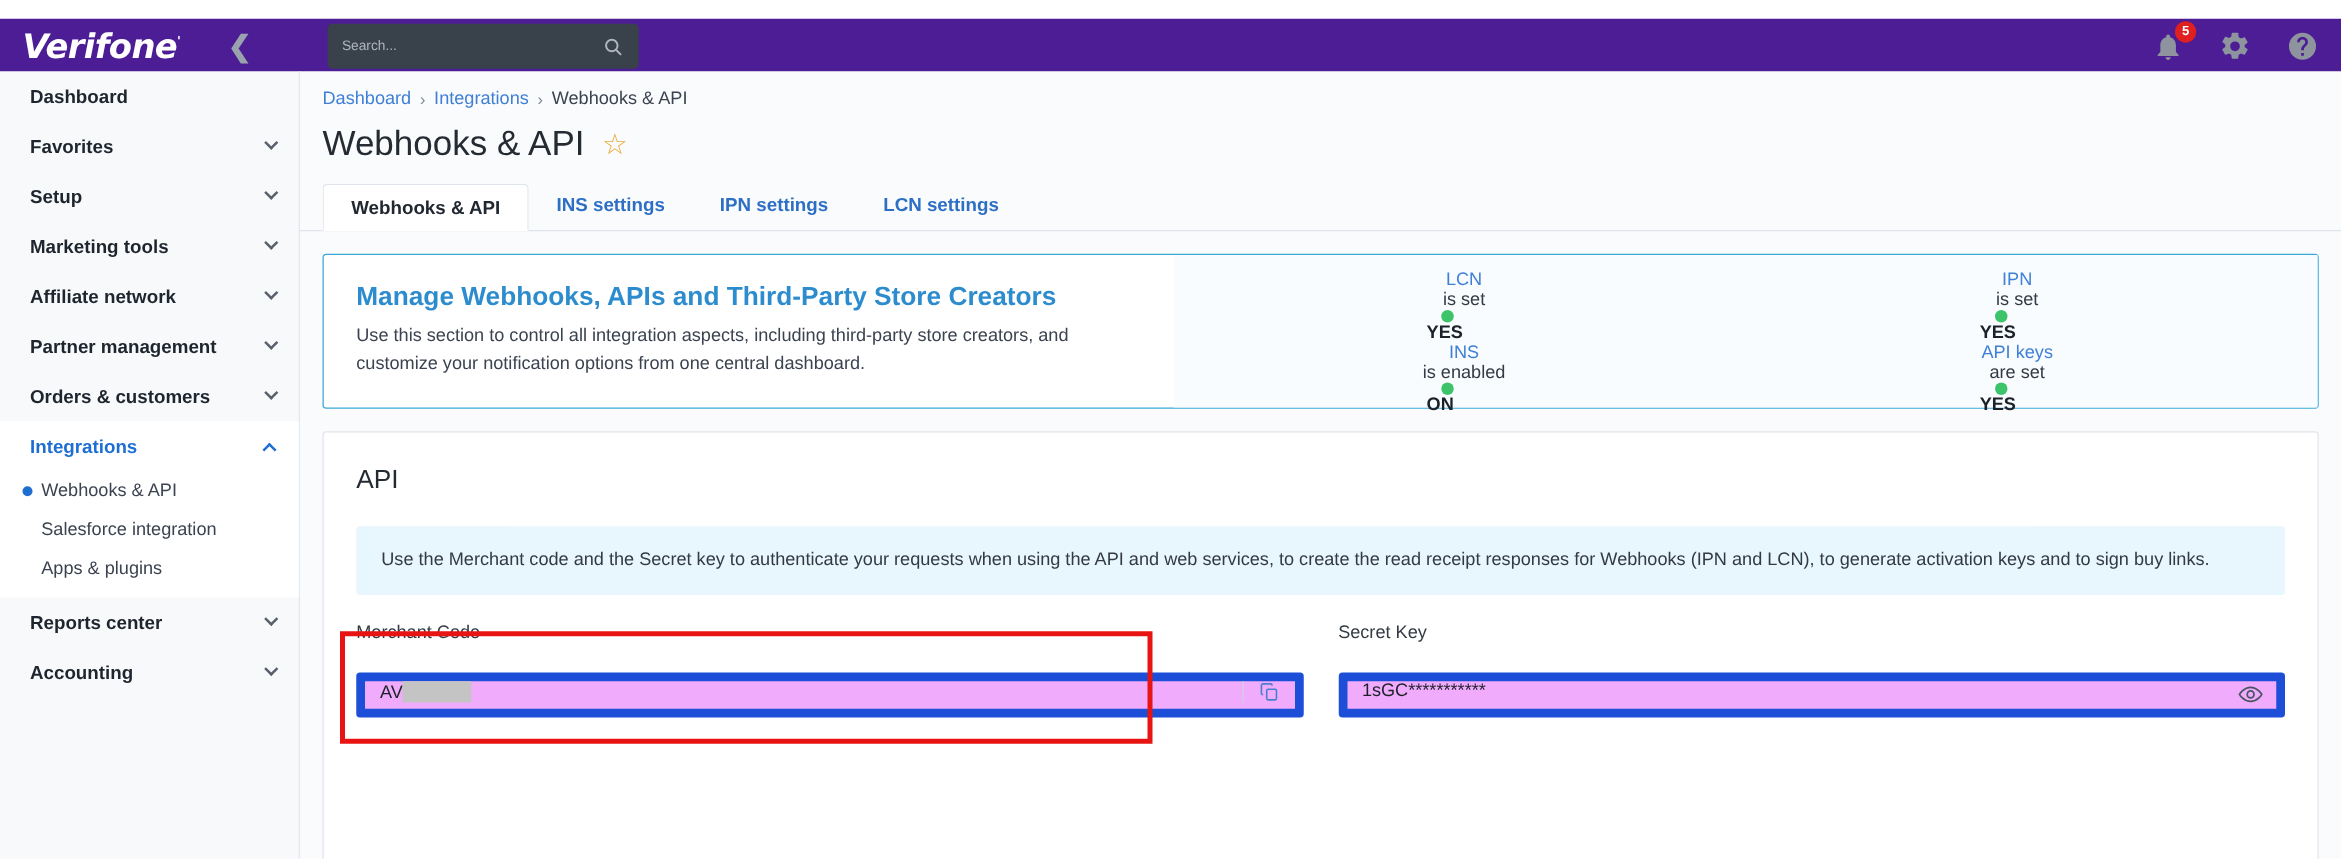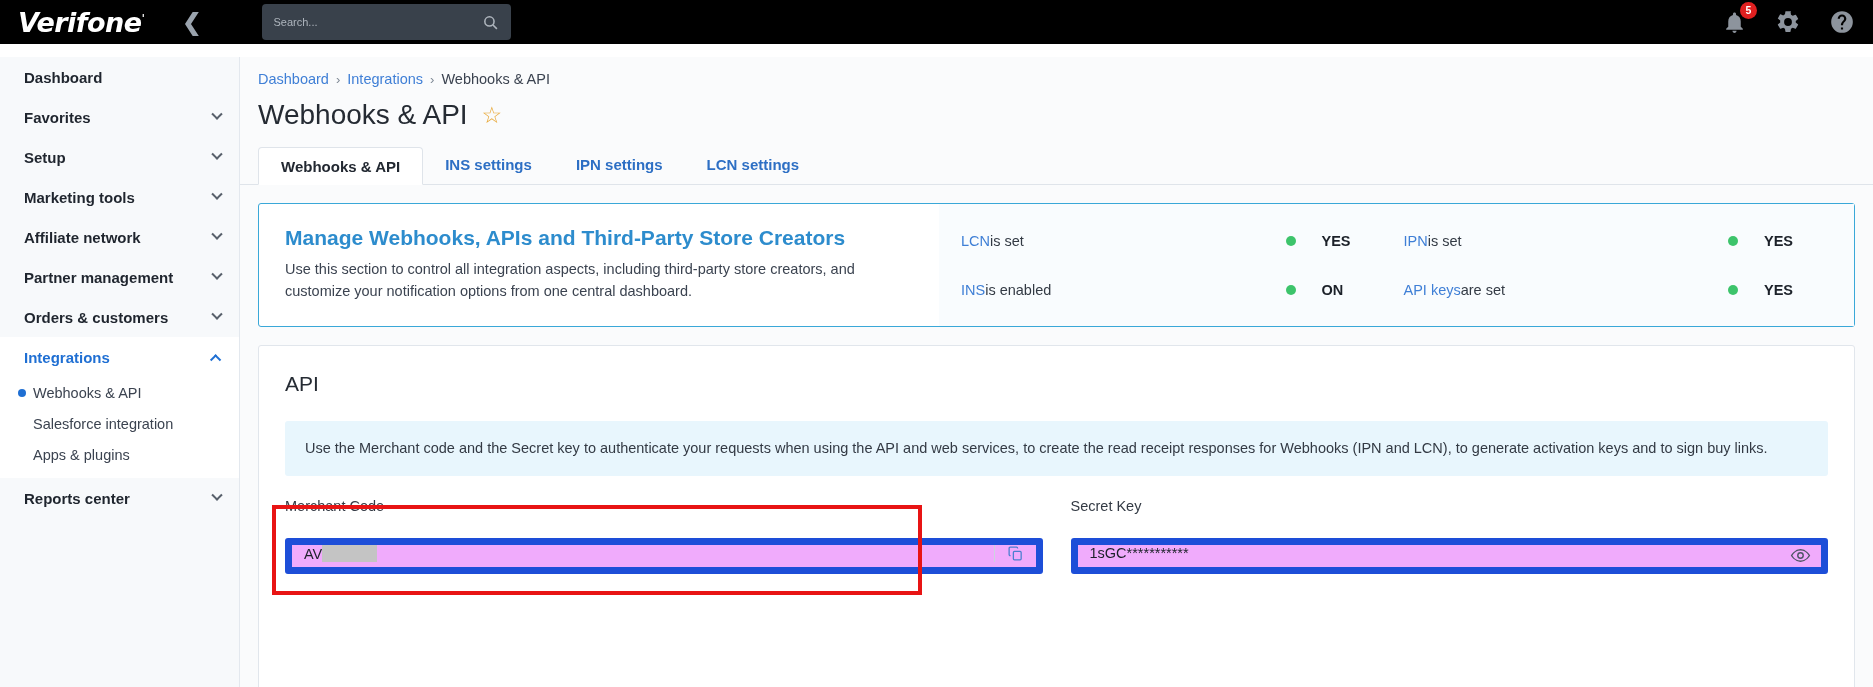--- a/index.html
+++ b/index.html
@@ -5,23 +5,23 @@
   * { box-sizing: border-box; margin: 0; padding: 0; }
   html, body {
     width: 1873px; height: 687px;
     font-family: "Liberation Sans", sans-serif;
     background: #ffffff;
     overflow: hidden;
   }
 
   
   .header {
-    position: absolute; top: 0; left: 0;
+    position: absolute; top: 15px; left: 0;
     width: 1873px; height: 44px;
-    background: #000000;
+    background: #4c1d95;
     display: flex; align-items: center;
   }
   .logo {
     margin-left: 18px;
     color: #ffffff;
     font-size: 27px;
     font-weight: bold;
     font-style: italic;
     letter-spacing: -0.5px;
     font-family: "DejaVu Sans", sans-serif;
@@ -225,20 +225,21 @@
     grid-template-rows: 1fr 1fr;
     align-items: center;
     padding: 12px 30px 12px 0;
     background: #f9fcfe;
   }
   .status-cell {
     display: flex; align-items: center;
     font-size: 14.5px;
     color: #333a44;
     padding-left: 22px;
+    flex-direction: column;
   }
   .status-cell .lbl-link { color: #3f7fd6; }
   .status-cell .spacer { flex: 1; }
   .status-cell .gdot {
     width: 10px; height: 10px;
     border-radius: 50%;
     background: #3dc46b;
     margin-right: 26px;
   }
   .status-cell .val {
@@ -408,20 +409,24 @@
     <div class="subnav-item">
       <span>Salesforce integration</span>
     </div>
     <div class="subnav-item">
       <span>Apps &amp; plugins</span>
     </div>
   </div>
 
   <div class="nav-item">
     <span>Reports center</span>
+    <span class="chev"></span>
+  </div>
+  <div class="nav-item">
+    <span>Accounting</span>
     <span class="chev"></span>
   </div>
 </div>
 
 <div class="main">
 
   <div class="breadcrumb">
     <a>Dashboard</a>
     <span class="sep">›</span>
     <a>Integrations</a>

